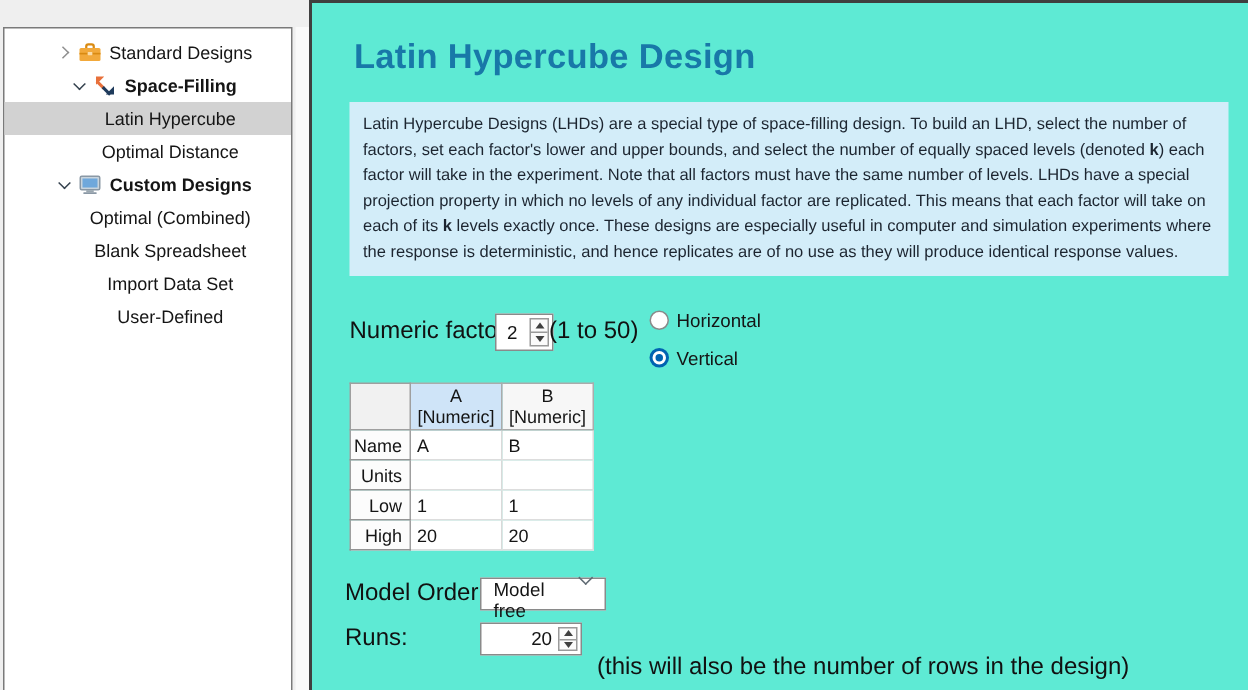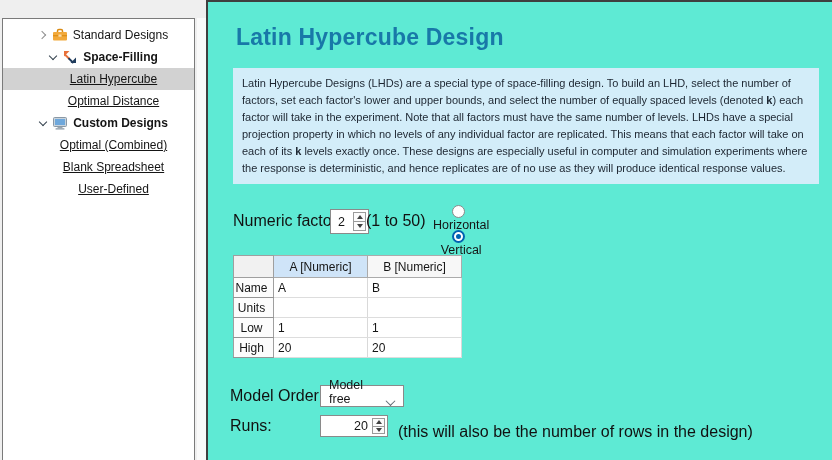--- a/index.html
+++ b/index.html
@@ -14,21 +14,21 @@
     background:#fff;border:1px solid #7a7a7a;padding-top:5px;box-sizing:border-box;
   }
   .gap-strip{position:absolute;left:197px;top:18px;width:9px;bottom:0;background:#FAFAFA;}
   .tree-row{height:22px;display:flex;align-items:center;font-size:12px;white-space:nowrap;cursor:default;justify-content:center;}
   .tree-row.selected{background:#D2D2D2;}
   .tree-row.bold .tree-label{font-weight:bold;}
   .chev-box{width:14px;margin-left:7px;display:flex;align-items:center;justify-content:center;flex:0 0 auto;}
   .chev-r{width:5px;height:5px;border-top:1.5px solid #8f8f8f;border-right:1.5px solid #8f8f8f;transform:rotate(45deg);margin-right:2px;}
   .chev-d{width:5px;height:5px;border-top:1.5px solid #33404d;border-right:1.5px solid #33404d;transform:rotate(135deg);margin-top:-2px;}
   .tree-icon{width:16px;height:16px;margin:0 5px 0 2px;flex:0 0 auto;}
-  .tree-row.child{padding-left:30px;text-decoration:underline;}
+  .tree-row.child{padding-left:30px;}
   
   .main{
     position:absolute;left:206px;top:0;width:626px;height:460px;box-sizing:border-box;
     background:#5eead4;border-left:2px solid #3F3F3F;border-top:2px solid #3F3F3F;
   }
   .page-title{
     position:absolute;left:28px;top:22px;font-size:23px;font-weight:bold;color:#1878A8;letter-spacing:.2px;
   }
   .infobox{
     position:absolute;left:25px;top:66px;width:568px;padding:7px 9px;
@@ -46,44 +46,44 @@
   .spin-col{
     position:absolute;right:2px;top:2px;bottom:2px;width:13px;border:1px solid #9a9a9a;
     display:flex;flex-direction:column;background:#FBFBFB;box-sizing:border-box;
   }
   .spin-btn{flex:1;display:flex;align-items:center;justify-content:center;}
   .spin-btn.up{border-bottom:1px solid #9a9a9a;}
   .tri-up{width:0;height:0;border-left:3px solid transparent;border-right:3px solid transparent;border-bottom:4px solid #404040;}
   .tri-down{width:0;height:0;border-left:3px solid transparent;border-right:3px solid transparent;border-top:4px solid #404040;}
   .row-nf-hint{position:absolute;left:158px;top:206px;height:26px;line-height:26px;}
   .radio-group{position:absolute;left:225px;top:203px;}
-  .radio-row{display:flex;align-items:center;height:17px;margin-bottom:8px;cursor:default;flex-direction:column;}
+  .radio-row{display:flex;align-items:center;height:17px;margin-bottom:8px;cursor:default;}
   .radio{width:13px;height:13px;border-radius:50%;box-sizing:border-box;margin-right:5px;flex:0 0 auto;}
   .radio.off{border:1px solid #8a8a8a;background:#fff;}
   .radio.on{background:#0063B1;position:relative;}
   .radio.on::after{content:'';position:absolute;inset:2px;border-radius:50%;border:2px solid #fff;box-sizing:border-box;}
   .radio-label{font-size:12.5px;}
   
   .factor-table{position:absolute;left:25px;top:253px;border-collapse:collapse;font-size:12px;}
   .factor-table th,.factor-table td{box-sizing:border-box;}
   .ft-corner{width:40px;height:22px;background:#F1F1F1;border:1px solid #9f9f9f;}
-  .ft-colh{width:94px;height:22px;background:#F7F7F7;border:1px solid #ababab;font-weight:normal;text-align:center;}
+  .ft-colh{width:61px;height:22px;background:#F7F7F7;border:1px solid #ababab;font-weight:normal;text-align:center;}
   .ft-colh.sel{background:#CFE4F8;}
-  .ft-rowh{height:20px;background:#FCFCFC;border-right:1px solid #9f9f9f;border-bottom:1px solid #949494;border-left:1px solid #9f9f9f;font-weight:normal;text-align:center;padding-right:5px;}
+  .ft-rowh{height:20px;background:#FCFCFC;border-right:1px solid #9f9f9f;border-bottom:1px solid #949494;border-left:1px solid #9f9f9f;font-weight:normal;text-align:right;padding-right:5px;}
   .ft-cell{height:20px;background:#fff;border:1px solid #D9D9D9;border-bottom-color:#DDD;padding:0 0 0 4px;text-align:left;}
   .factor-table{border:1px solid #9f9f9f;}
   
   .mo-label{position:absolute;left:22px;top:383px;height:22px;line-height:22px;}
   .dropdown{
     position:absolute;left:112px;top:383px;width:84px;height:22px;box-sizing:border-box;
-    border:1px solid #8a8a8a;background:#fff;font-size:12.5px;display:flex;align-items:flex-end;padding-left:8px;
+    border:1px solid #8a8a8a;background:#fff;font-size:12.5px;display:flex;align-items:flex-start;padding-left:8px;
   }
   .dd-chev{width:6px;height:6px;border-right:1.4px solid #5f6a73;border-bottom:1.4px solid #5f6a73;transform:rotate(45deg) translate(-1px,-1px);margin-left:auto;margin-right:9px;margin-top:-3px;}
   .runs-label{position:absolute;left:22px;width:72px;top:413px;height:22px;line-height:22px;}
-  .runs-hint{position:absolute;left:190px;top:419px;height:22px;line-height:22px;}
+  .runs-hint{position:absolute;left:190px;top:432px;height:22px;line-height:22px;}
 </style>
 </head>
 <body>
 
 <div class="sidebar">
 
   <div class="tree-row">
     <span class="chev-box">
         <span class="chev-r"></span>
       </span>
@@ -137,20 +137,23 @@
   </div>
 
   <div class="tree-row child">
     <span class="tree-label">Optimal (Combined)</span>
   </div>
 
   <div class="tree-row child">
     <span class="tree-label">Blank Spreadsheet</span>
   </div>
 
+  <div class="tree-row child">
+    <span class="tree-label">Import Data Set</span>
+  </div>
 
   <div class="tree-row child">
     <span class="tree-label">User-Defined</span>
   </div>
 
 
 
 </div>
 <div class="gap-strip"></div>
 

